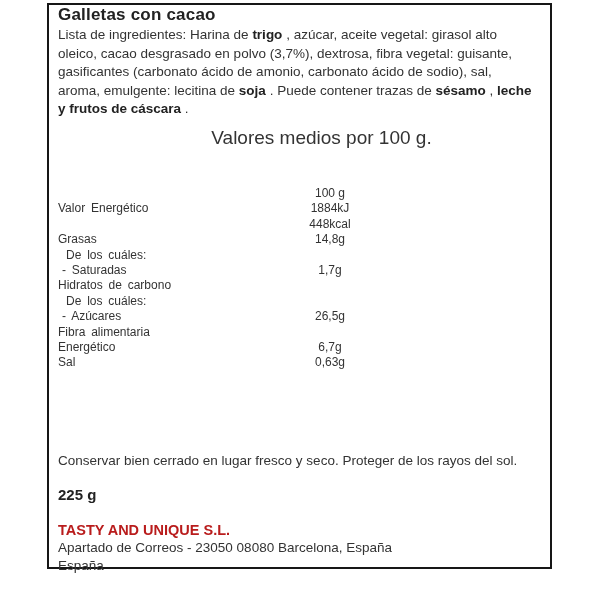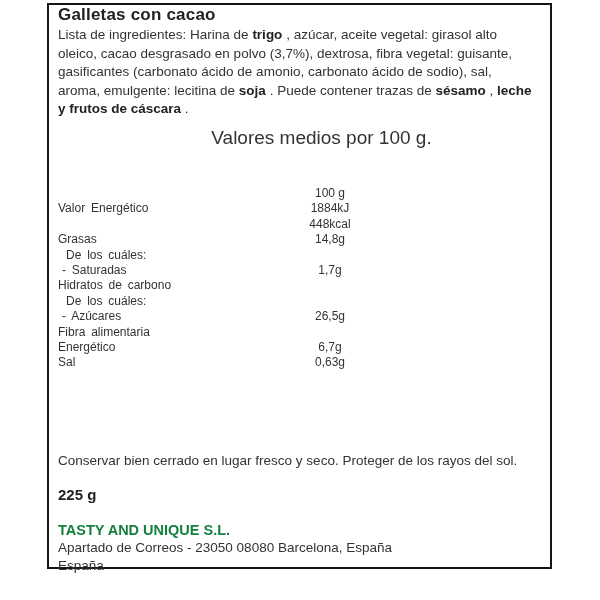--- a/index.html
+++ b/index.html
@@ -104,21 +104,21 @@
     left: 9px;
     top: 516px;
     margin: 0;
     font-size: 13.5px;
     line-height: 18.2px;
     color: #333333;
   }
   .company-name {
     font-weight: bold;
     font-size: 14.5px;
-    color: #15803d;
+    color: #b91c1c;
   }
 </style>
 </head>
 <body>
 
 <div class="page">
   <div class="label-box">
 
     <h1 class="title">Galletas con cacao</h1>
 

